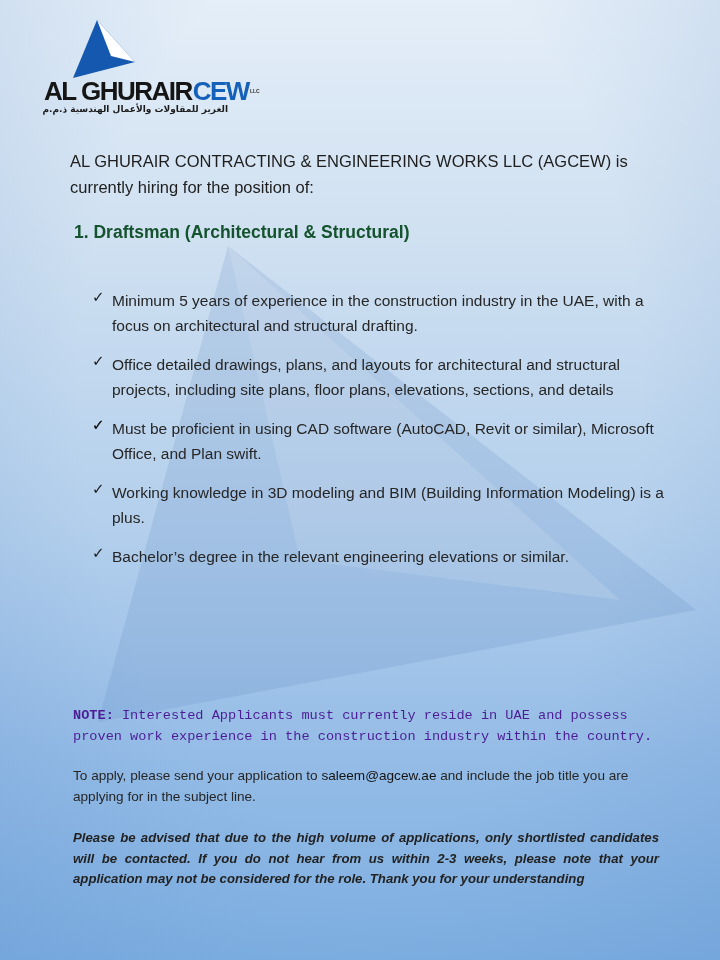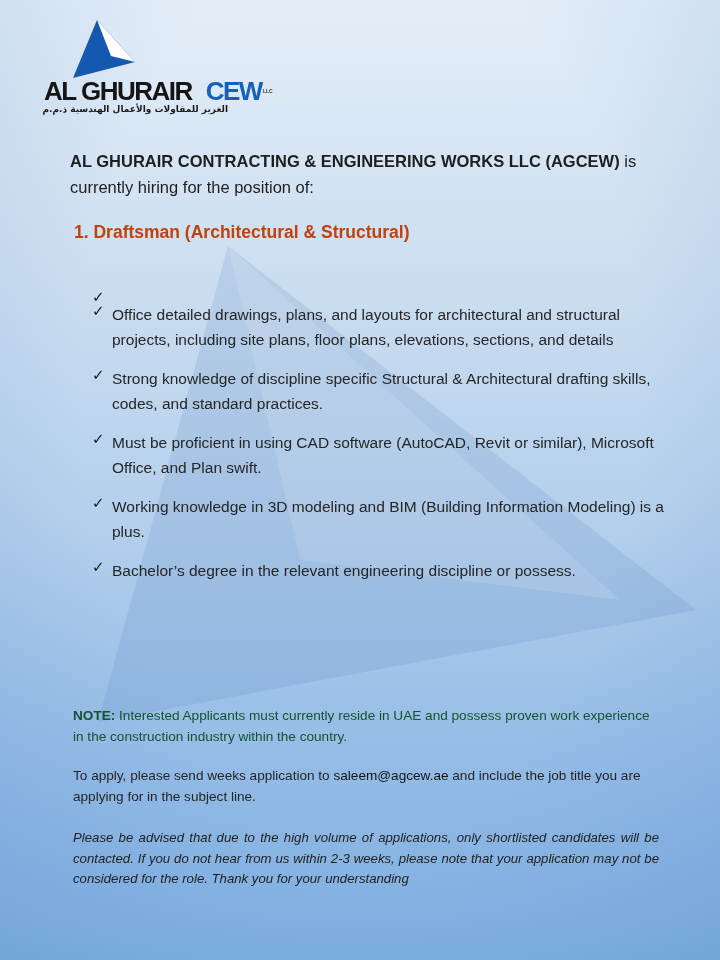--- a/index.html
+++ b/index.html
@@ -16,59 +16,60 @@
     .watermark { position: absolute; left: 0; top: 0; width: 720px; height: 960px; pointer-events: none; }
 
     .logo { position: absolute; left: 44px; top: 14px; width: 220px; height: 100px; }
     .logo svg { position: absolute; left: 27px; top: 4px; }
     .logo-word {
       position: absolute; left: 0; top: 64px; font-weight: bold; font-size: 26px;
       letter-spacing: -1.5px; line-height: 26px; white-space: nowrap;
       font-family: "Liberation Sans", sans-serif;
     }
     .logo-word .a { color: #151515; margin-top: 30px; }
-    .logo-word .b { color: #1560b8; margin-left: 14px; }
+    .logo-word .b { color: #1560b8; margin-left: 1px; }
     .logo-llc { font-size: 5px; color: #333; vertical-align: bottom; letter-spacing: 0; margin-left: 1px; }
     .logo-arabic {
       position: absolute; left: 4px; top: 90px; font-size: 9px; font-weight: bold;
       color: #1a1a1a; white-space: nowrap; direction: rtl; width: 180px; text-align: center;
       font-family: "DejaVu Sans", sans-serif;
     }
 
     .content { position: absolute; left: 0; top: 0; width: 720px; }
     .intro {
       position: absolute; left: 70px; top: 148px; width: 600px;
       font-size: 16.5px; line-height: 26px; color: #1e1e1e;
     }
-    .intro b { font-weight: bold; }
+    .intro b { font-weight: normal; }
     .position-title {
-      position: absolute; left: 74px; top: 222px; font-size: 17.5px; font-weight: bold; color: #c2410c; text-align: center;
+      position: absolute; left: 74px; top: 222px; font-size: 17.5px; font-weight: bold; color: #14532d; text-align: center;
     }
     .reqs { position: absolute; left: 92px; top: 288px; width: 580px; margin: 0; padding: 0; list-style: none; }
     .reqs li {
       position: relative; padding-left: 20px; font-size: 15.5px; line-height: 25px;
       color: #262626; margin-bottom: 14px;
     }
     .check {
       position: absolute; left: 0; top: -3px; font-size: 15px; color: #1a1a1a;
       font-family: "DejaVu Sans", sans-serif;
     }
     .note {
       position: absolute; left: 73px; top: 705px; width: 590px;
-      font-size: 13.6px; line-height: 21px; color: #14532d;
+      font-size: 13.6px; line-height: 21px; color: #4c1d95; font-family: Liberation Mono, monospace;
     }
     .apply {
       position: absolute; left: 73px; top: 765px; width: 590px;
       font-size: 13.6px; line-height: 21px; color: #262626;
     }
     .apply .email { font-weight: normal; color: #141414; }
     .disclaimer {
       position: absolute; left: 73px; top: 828px; width: 586px;
       font-size: 13.2px; line-height: 20.5px; font-style: italic; color: #222;
       text-align: justify;
+      font-weight: bold;
     }
   </style>
 </head>
 <body>
 
 <div class="vignette"></div>
 
 <svg class="watermark" viewBox="0 0 720 960">
   <polygon points="228,246 98,722 696,610" fill="#4f7fb8" fill-opacity="0.16"></polygon>
   <polygon points="228,246 300,560 620,600" fill="#ffffff" fill-opacity="0.12"></polygon>
@@ -86,30 +87,30 @@
 </div>
 
 <div class="content">
   <div class="intro">
     <b>AL GHURAIR CONTRACTING &amp; ENGINEERING WORKS LLC (AGCEW)</b><span> is currently hiring for the position of:</span>
   </div>
 
   <div class="position-title">1. Draftsman (Architectural &amp; Structural)</div>
 
   <ul class="reqs">
+    <li><span class="check">✓</span><span>Minimum 5 years of experience in the construction industry in the UAE, with a focus on architectural and structural drafting.</span></li>
+    <li><span class="check">✓</span><span>Office detailed drawings, plans, and layouts for architectural and structural projects, including site plans, floor plans, elevations, sections, and details</span></li>
     <li><span class="check">✓</span></li>
-    <li><span class="check">✓</span><span>Office detailed drawings, plans, and layouts for architectural and structural projects, including site plans, floor plans, elevations, sections, and details</span></li>
-    <li><span class="check">✓</span><span>Strong knowledge of discipline specific Structural &amp; Architectural drafting skills, codes, and standard practices.</span></li>
     <li><span class="check">✓</span><span>Must be proficient in using CAD software (AutoCAD, Revit or similar), Microsoft Office, and Plan swift.</span></li>
     <li><span class="check">✓</span><span>Working knowledge in 3D modeling and BIM (Building Information Modeling) is a plus.</span></li>
-    <li><span class="check">✓</span><span>Bachelor’s degree in the relevant engineering discipline or possess.</span></li>
+    <li><span class="check">✓</span><span>Bachelor’s degree in the relevant engineering elevations or similar.</span></li>
   </ul>
 
   <div class="note">
     <b>NOTE:</b><span> Interested Applicants must currently reside in UAE and possess proven work experience in the construction industry within the country.</span>
   </div>
 
   <div class="apply">
-    <span>To apply, please send weeks application to </span><a class="email">saleem@agcew.ae</a><span> and include the job title you are applying for in the subject line.</span>
+    <span>To apply, please send your application to </span><a class="email">saleem@agcew.ae</a><span> and include the job title you are applying for in the subject line.</span>
   </div>
 
   <div class="disclaimer">Please be advised that due to the high volume of applications, only shortlisted candidates will be contacted. If you do not hear from us within 2-3 weeks, please note that your application may not be considered for the role. Thank you for your understanding</div>
 </div>
 
 </body></html>

